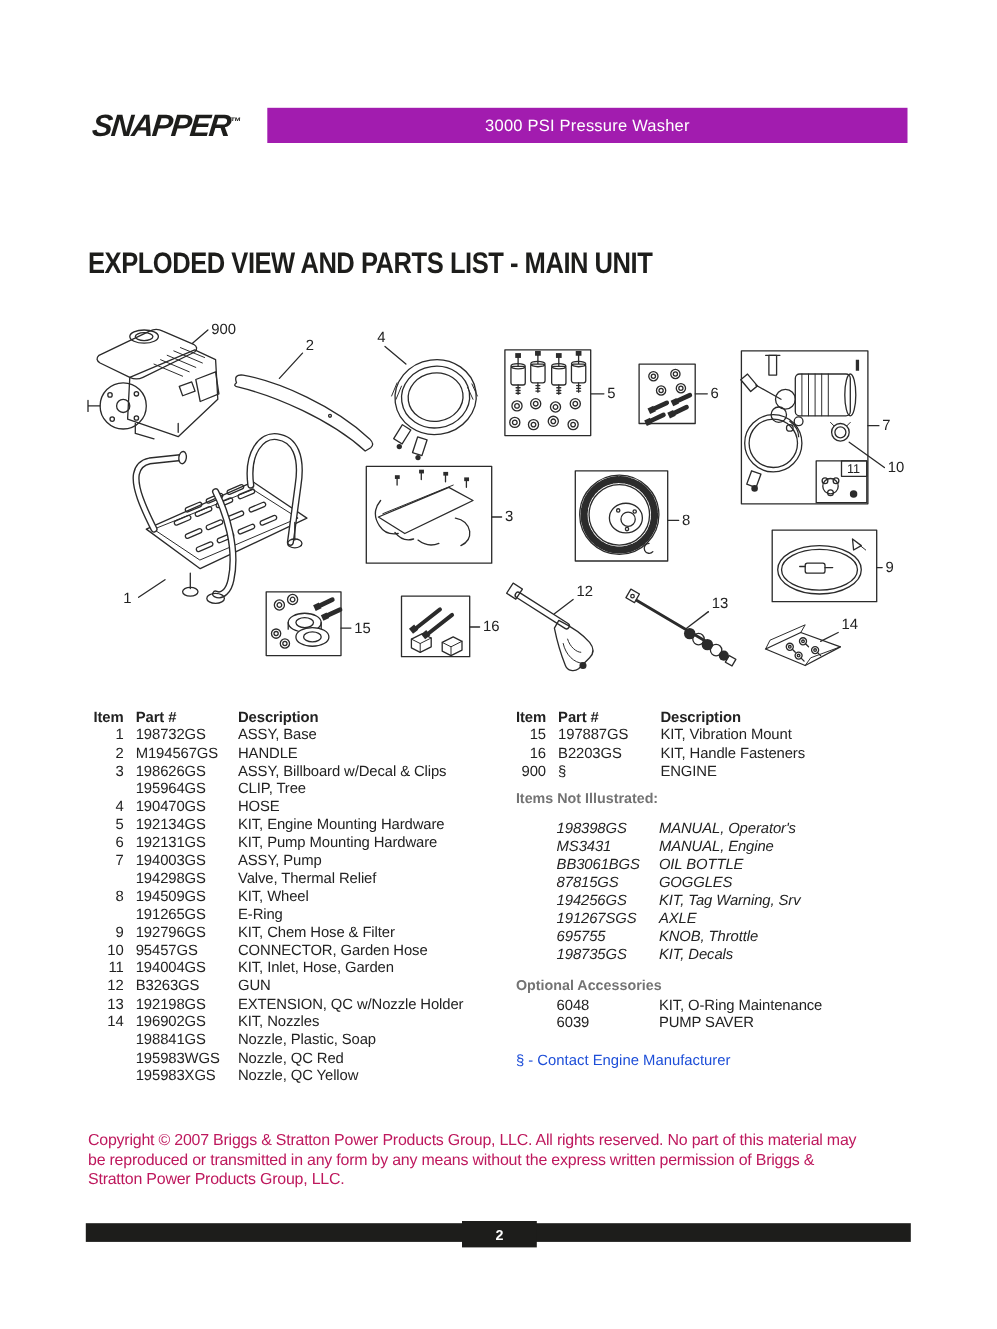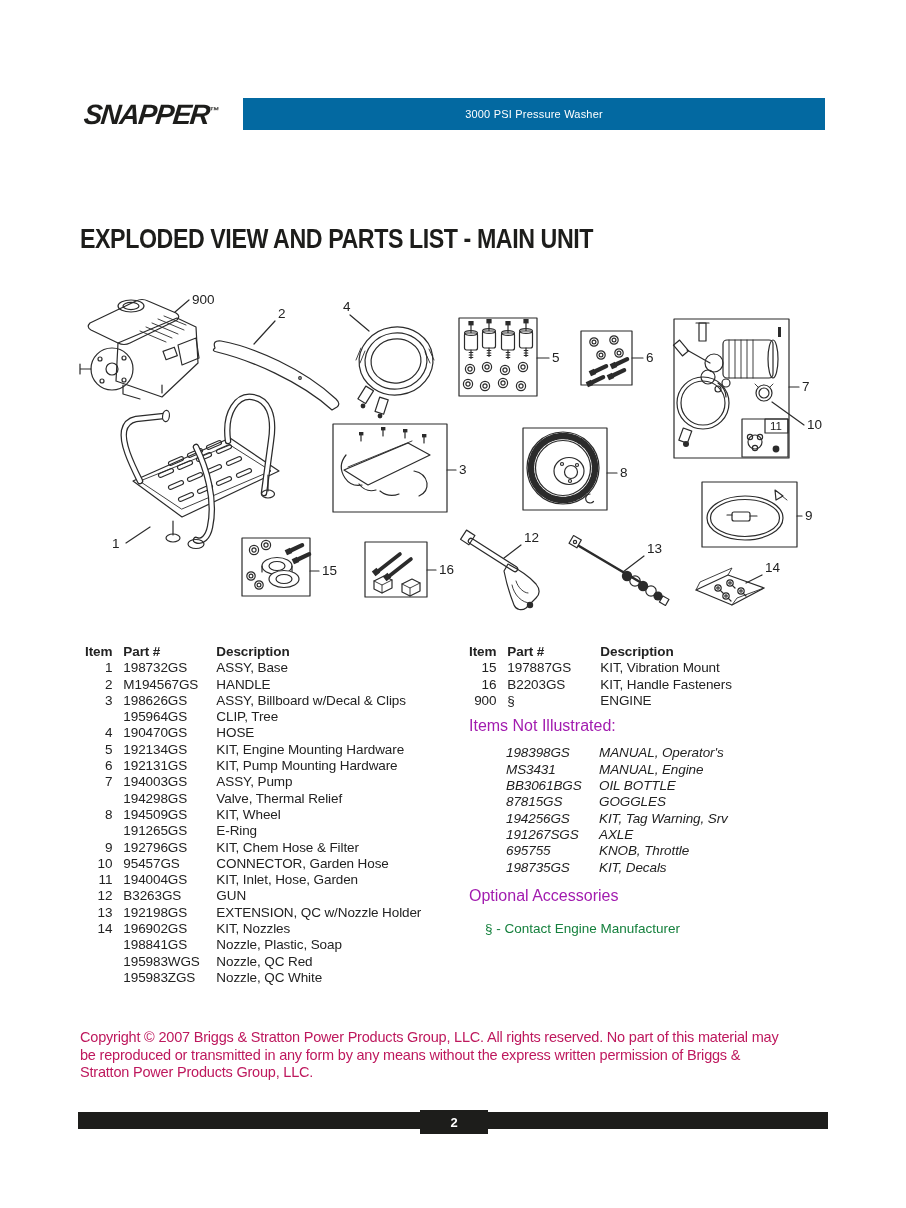--- a/index.html
+++ b/index.html
@@ -11,22 +11,22 @@
   
   .logo {
     position:absolute; left:84px; top:99px; height:30px;
     font-size:28px; font-weight:bold; font-style:italic;
     letter-spacing:-1.5px; color:#1d1d1b; transform:skewX(-6deg);
     white-space:nowrap;
   }
   .logo sup { font-size:10px; font-style:normal; letter-spacing:0; vertical-align:10px; }
   .header-bar {
     position:absolute; left:243px; top:98px; width:582px; height:32px;
-    background:#0369a1; color:#fff; display:flex; align-items:center; justify-content:center;
-    font-size:11px; letter-spacing:0.2px;
+    background:#a21caf; color:#fff; display:flex; align-items:center; justify-content:center;
+    font-size:15px; letter-spacing:0.2px;
   }
   
   .page-title {
     position:absolute; left:80px; top:224px;
     font-size:27px; font-weight:bold; color:#1d1d1b;
     letter-spacing:-0.5px; white-space:nowrap;
     transform:scaleX(0.86); transform-origin:left center;
   }
   
   .diagram { position:absolute; left:78px; top:285px; }
@@ -51,25 +51,25 @@
     padding:0; font-size:13.5px; line-height:16.3px; text-align:left;
     vertical-align:top; white-space:nowrap; letter-spacing:-0.1px; color:#222;
   }
   .plist th { font-weight:bold; }
   .plist th:nth-child(1), .plist td:nth-child(1) { width:26px; }
   .plist td:nth-child(1) { text-align:right; }
   .plist th:nth-child(2), .plist td:nth-child(2) { width:93px; padding-left:11px; }
   .plist th:nth-child(3), .plist td:nth-child(3) { padding-left:0; }
   .parts-left  { position:absolute; left:85px;  top:644px; }
   .parts-right { position:absolute; left:469px; top:644px; width:360px; }
-  .section-title { margin-top:9px; font-weight:normal; font-size:16px; line-height:16.3px; color:#a21caf; }
+  .section-title { margin-top:9px; font-weight:bold; font-size:13px; line-height:16.3px; color:#737373; }
   .tbl-ni  { margin-top:11px;font-style:italic; }
   .title-opt { margin-top:12px; }
   .tbl-opt { margin-top:2px; }
-  .footnote { margin-top:17px; font-size:13.5px; line-height:16.3px; color:#15803d;margin-left:16px; }
+  .footnote { margin-top:17px; font-size:13.5px; line-height:16.3px; color:#1d4ed8; }
   
   .copyright {
     position:absolute; left:80px; top:1029px; width:708px;
     font-size:14.5px; line-height:17.6px; letter-spacing:-0.2px; color:#be185d;
   }
   
   .footer-bar { position:absolute; left:78px; top:1112px; width:750px; height:17px; background:#1d1d1b; }
   .footer-tab {
     position:absolute; left:420px; top:1110px; width:68px; height:24px; background:#1d1d1b;
     color:#fff; display:flex; align-items:center; justify-content:center;
@@ -470,22 +470,22 @@
             <td>198841GS</td>
             <td>Nozzle, Plastic, Soap</td>
           </tr>
           <tr>
             <td></td>
             <td>195983WGS</td>
             <td>Nozzle, QC Red</td>
           </tr>
           <tr>
             <td></td>
-            <td>195983ZGS</td>
-            <td>Nozzle, QC White</td>
+            <td>195983XGS</td>
+            <td>Nozzle, QC Yellow</td>
           </tr>
         </tbody>
     </table>
   </div>
 
   <div class="parts-right plist">
     <table>
       <thead>
         <tr>
           <th>Item</th>
@@ -552,20 +552,34 @@
           </tr>
           <tr>
             <td></td>
             <td>198735GS</td>
             <td>KIT, Decals</td>
           </tr>
         </tbody>
     </table>
 
     <div class="section-title title-opt">Optional Accessories</div>
+    <table class="tbl-opt">
+      <tbody>
+          <tr>
+            <td></td>
+            <td>6048</td>
+            <td>KIT, O-Ring Maintenance</td>
+          </tr>
+          <tr>
+            <td></td>
+            <td>6039</td>
+            <td>PUMP SAVER</td>
+          </tr>
+        </tbody>
+    </table>
 
     <div class="footnote">§ - Contact Engine Manufacturer</div>
   </div>
 
   <div class="copyright">Copyright © 2007 Briggs &amp; Stratton Power Products Group, LLC.  All rights reserved.  No part of this material may be reproduced or transmitted in any form by any means without the express written permission of Briggs &amp; Stratton Power Products Group, LLC.</div>
 
   <div class="footer-bar"></div>
   <div class="footer-tab">
     <span>2</span>
   </div>

